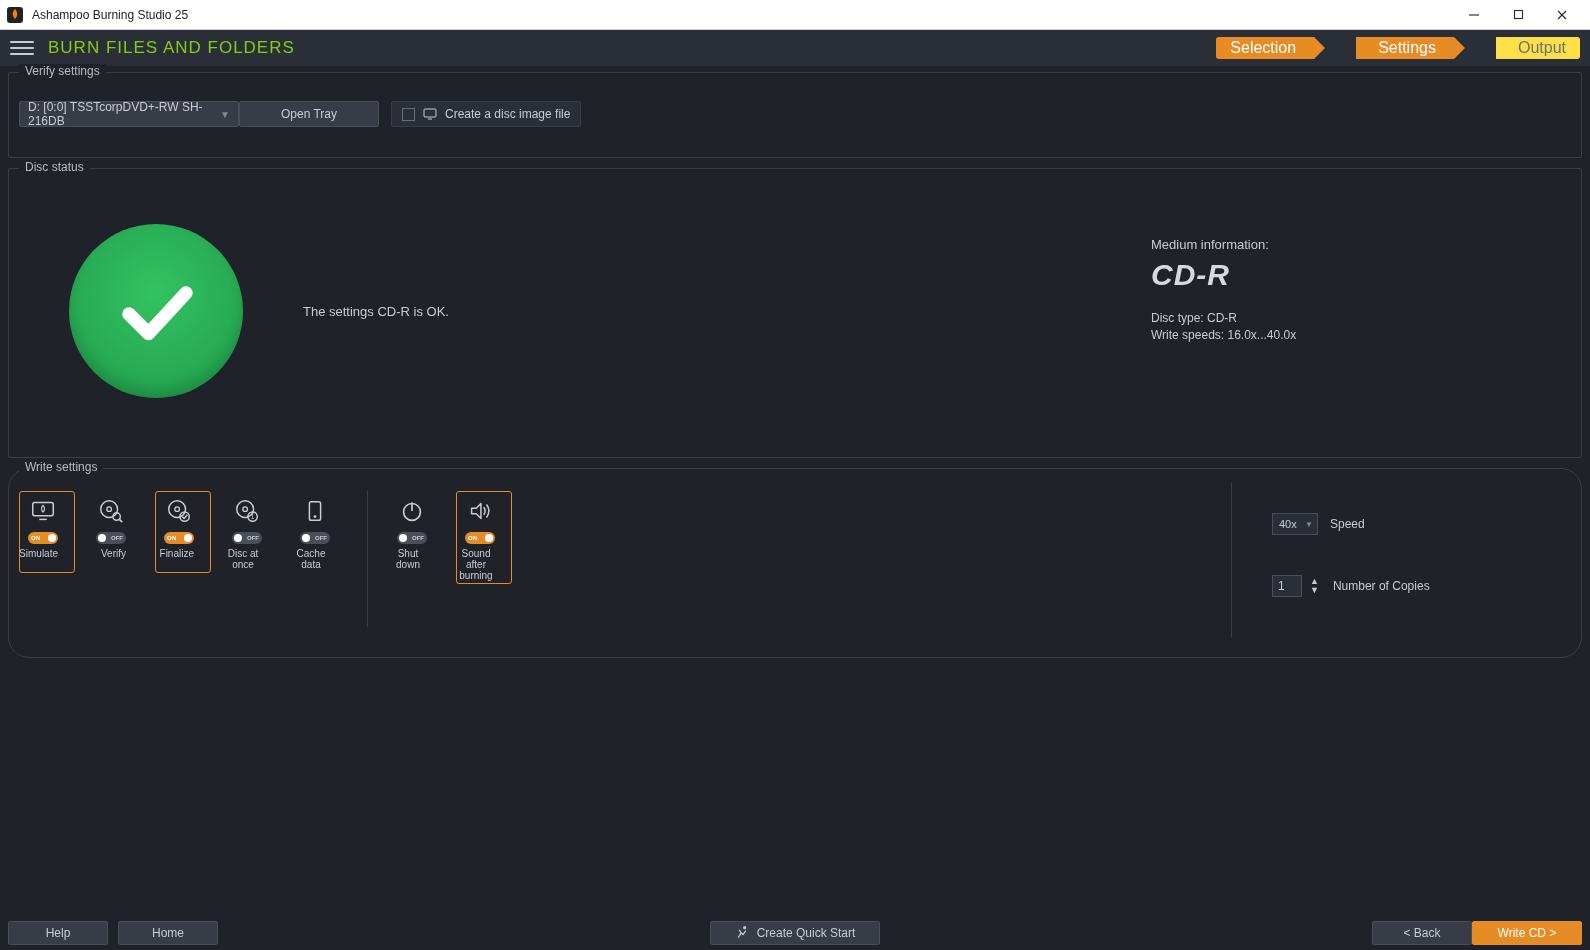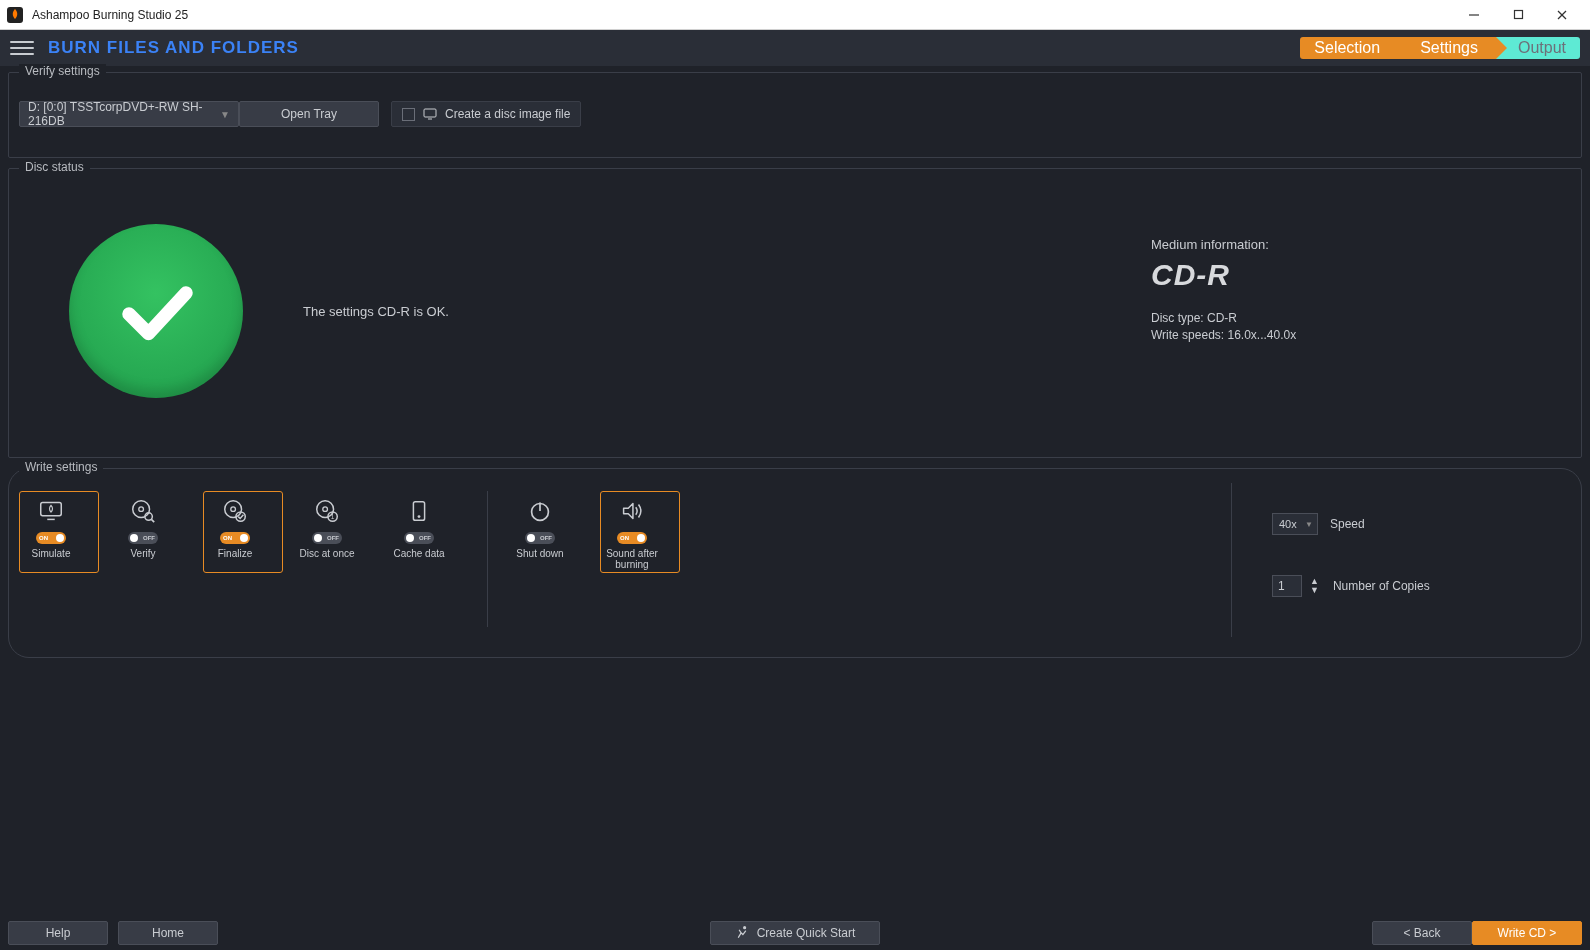--- a/index.html
+++ b/index.html
@@ -7,31 +7,31 @@
   
   .titlebar { height: 30px; background: #ffffff; display: flex; align-items: center; padding: 0 6px; color: #222; border-bottom: 1px solid #d0d0d0; }
   .titlebar .app-icon { width: 18px; height: 18px; margin-right: 8px; display:flex;align-items:center;justify-content:center;}
   .titlebar .app-title { font-size: 12px; flex: 1; color:#222; }
   .win-controls { display: flex; gap: 0; }
   .win-btn { width: 44px; height: 30px; display:flex; align-items:center; justify-content:center; font-size: 14px; color:#333; cursor:pointer; }
   
   .main-header { height: 36px; background: #2a2e37; display:flex; align-items:center; padding: 0 10px; }
   .hamburger { width: 24px; height: 24px; display:flex; flex-direction:column; justify-content:center; gap:4px; margin-right:14px; cursor:pointer; }
   .hamburger span { display:block; height:2px; background:#c9ccd1; border-radius:1px; }
-  .page-title { font-size: 17px; letter-spacing: 1px; color:#3b82f6; font-weight:700; }
+  .page-title { font-size: 17px; letter-spacing: 1px; color:#84cc16; font-weight:400; }
   .header-spacer { flex:1; }
   .step-wrap { display:flex; align-items:center; height:22px; }
-  .step { position:relative; height:22px; line-height:22px; padding:0 18px 0 22px; font-size:16px; }
+  .step { position:relative; height:22px; line-height:22px; padding:0 18px 0 22px; font-size:16px;margin-left:42px; }
   .step::after { content:""; position:absolute; right:-11px; top:0; width:0;height:0; border-top:11px solid transparent; border-bottom:11px solid transparent; border-left:11px solid; z-index:1;}
   .step.active { background:#e78b24; color:#fff; }
   .step.active::after { border-left-color:#e78b24; }
   .step.done { background:#e78b24; color:#fff; }
   .step.done::after { border-left-color:#e78b24; }
   .step.first { padding-left:14px; border-top-left-radius:3px; border-bottom-left-radius:3px;}
-  .step.inactive { background:#5eead4; color:#6d7079; }
+  .step.inactive { background:#fde047; color:#6d7079; }
   .step.inactive::after { border-left-color:#3a3e48; }
   .step.last { border-top-right-radius:3px; border-bottom-right-radius:3px; padding-right:14px;}
   .step.last::after{display:none;}
   
   .body { padding: 6px 8px 0 8px; }
   .fieldset { border:1px solid #3a3e48; border-radius:2px; margin-bottom:10px; position:relative; padding:14px 10px 18px 10px; }
   .fieldset > .legend { position:absolute; top:-9px; left:10px; background:#1f2229; padding:0 6px; font-size:12px; color:#b8bbc0; }
   
   .writer-row { display:flex; align-items:center; margin-top:14px; }
   .dropdown, .btn { height:26px; background:#383c46; border:1px solid #4a4e58; color:#c9ccd1; font-size:12px; display:flex; align-items:center; justify-content:center; border-radius:2px; cursor:pointer; }
@@ -48,21 +48,21 @@
   .check-circle svg { width:90px; height:90px; }
   .status-msg-wrap{ display:flex; align-items:center; margin-left:60px;}
   .status-msg { font-size:13px; color:#c9ccd1; }
   .status-right { margin-left:auto; padding:54px 60px 0 0; width:420px; }
   .medium-label { font-size:13px; color:#c9ccd1; margin-bottom:6px; }
   .medium-name { font-size:30px; font-weight:700; font-style:italic; color:#d7d9dc; margin-bottom:18px; letter-spacing:1px;}
   .medium-detail { font-size:12px; color:#c9ccd1; line-height:1.4; }
   
   .write-settings-inner { display:flex; }
   .toggle-strip { display:flex; align-items:flex-start; gap:12px; padding:8px 0 10px 0; }
-  .toggle-item { width:80px; display:flex; flex-direction:column; align-items:center; border:1px solid transparent; padding:4px 16px 2px 0; border-radius:3px; cursor:pointer;}
+  .toggle-item { width:56px; display:flex; flex-direction:column; align-items:flex-end; border:1px solid transparent; padding:4px 16px 2px 0; border-radius:3px; cursor:pointer;}
   .toggle-item.on { border-color:#e78b24; }
   .toggle-ico { width:30px; height:30px; color:#c9ccd1; display:flex; align-items:center; justify-content:center; }
   .pill { margin-top:6px; width:30px; height:12px; border-radius:6px; background:#4a4e58; position:relative; font-size:7px; line-height:12px; text-align:center; color:#c9ccd1; font-weight:600;}
   .pill.on { background:#e78b24; color:#fff; }
   .pill .knob { width:8px; height:8px; border-radius:50%; background:#fff; position:absolute; top:2px; }
   .pill.on .knob { right:2px; }
   .pill.off .knob { left:2px; }
   .pill .lbl { font-size:6px; position:absolute; top:0; line-height:12px;}
   .pill.on .lbl{left:3px;}
   .pill.off .lbl{right:3px;}

